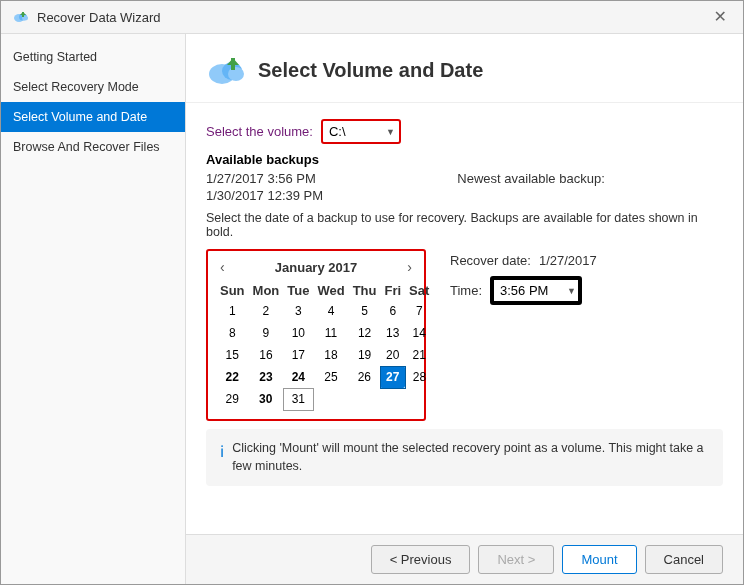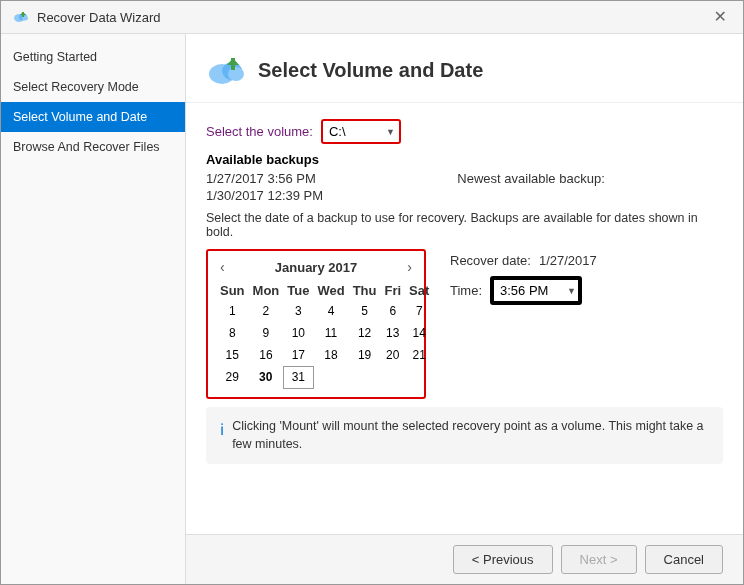--- a/index.html
+++ b/index.html
@@ -159,20 +159,29 @@
                   <tr>
                     <td class="">15</td>
                     <td class="">16</td>
                     <td class="">17</td>
                     <td class="">18</td>
                     <td class="">19</td>
                     <td class="">20</td>
                     <td class="">21</td>
                   </tr>
                   <tr>
+                    <td class="bold-date">22</td>
+                    <td class="bold-date">23</td>
+                    <td class="bold-date">24</td>
+                    <td class="">25</td>
+                    <td class="">26</td>
+                    <td class="bold-date selected" style="border: 1px solid rgb(0, 90, 158); border-radius: 2px;">27</td>
+                    <td class="">28</td>
+                  </tr>
+                  <tr>
                     <td class="">29</td>
                     <td class="bold-date">30</td>
                     <td class="today-outline">31</td>
                     <td class=""></td>
                     <td class=""></td>
                     <td class=""></td>
                     <td class=""></td>
                   </tr>
                 </tbody>
             </table>
@@ -197,17 +206,18 @@
 
         <div class="info-notice">
           <span class="info-icon">ℹ</span>
           <span class="info-text">Clicking 'Mount' will mount the selected recovery point as a volume. This might take a few minutes.</span>
         </div>
       </div>
 
       <div class="footer">
         <button class="btn">&lt; Previous</button>
         <button class="btn" disabled="">Next &gt;</button>
+        <button class="btn btn-primary">Mount</button>
         <button class="btn">Cancel</button>
       </div>
     </div>
   </div>
 </div>
 
 </body></html>

